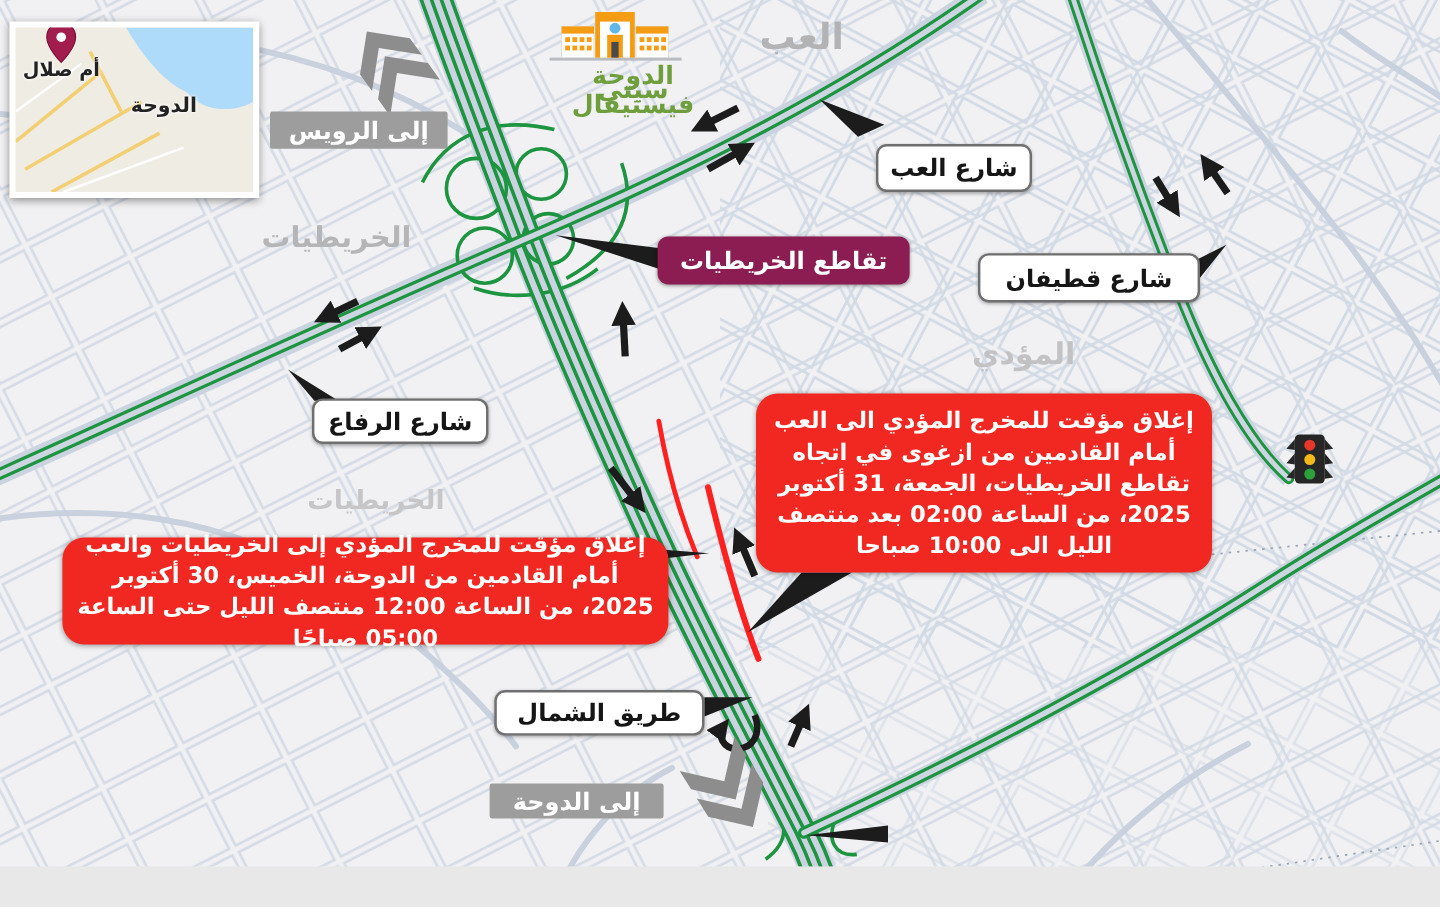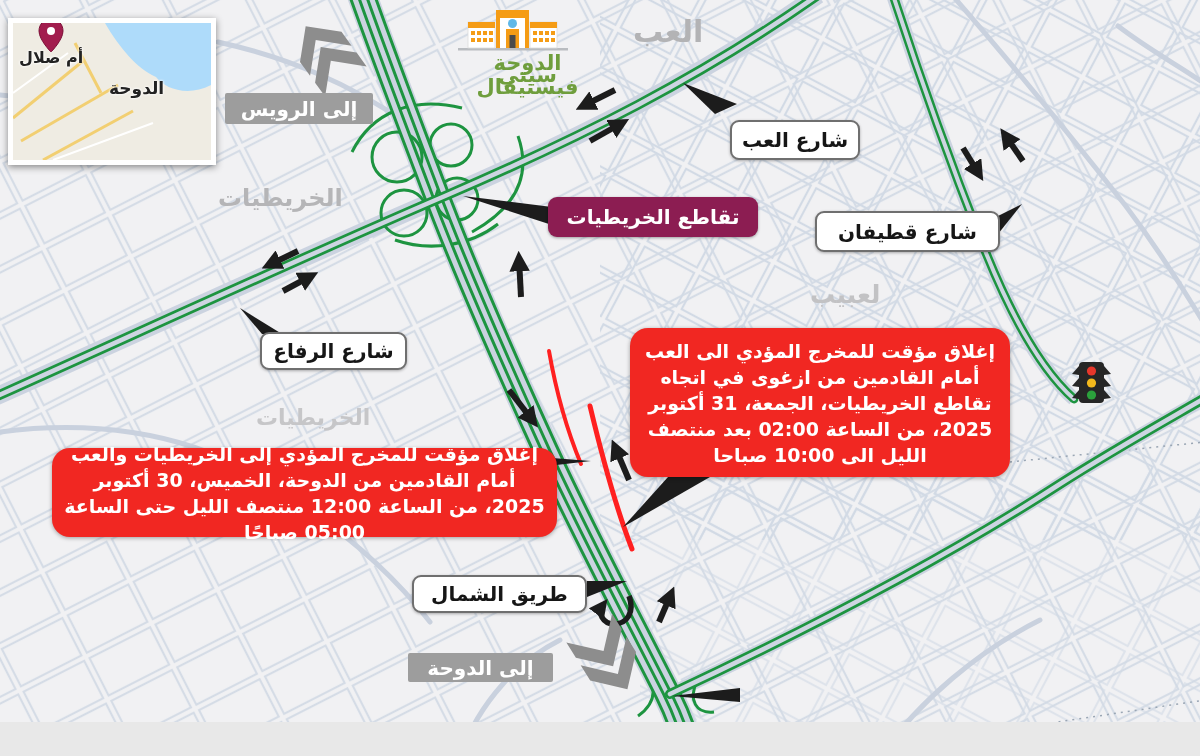--- a/index.html
+++ b/index.html
@@ -193,21 +193,21 @@
       <rect x="32" y="8" width="25" height="30" fill="#ffffff"></rect>
       <circle cx="44.5" cy="13.5" r="4.5" fill="#5fb8e8"></circle>
       <rect x="38" y="19" width="13" height="19" fill="#f59c15"></rect>
       <rect x="41.5" y="25" width="6" height="13" fill="#4a4a4a"></rect>
     </g>
   </svg>
 
   <div class="area" style="left:633px; top:14px; font-size:30px; color:#b3b3b5;">العب</div>
   <div class="area" style="left:218px; top:184px; font-size:24px; color:#b5b5b7;">الخريطيات</div>
   <div class="area" style="left:256px; top:405px; font-size:22px; color:#c6c6c8;">الخريطيات</div>
-  <div class="area" style="left:810px; top:280px; font-size:25px; color:#c2c2c4;">لعبيب</div>
+  <div class="area" style="left:810px; top:280px; font-size:25px; color:#c2c2c4;">المؤدي</div>
 
   <div class="fc-text" style="left:440px; top:51px; width:175px; font-size:21px;">الدوحة فيستيفال</div>
   <div class="fc-text" style="left:440px; top:63px; width:175px; font-size:21px;">سيتي</div>
 
   <div class="lbl lbl-gray" style="left:225px; top:93px; width:148px; height:31px;">إلى الرويس</div>
   <div class="lbl lbl-gray" style="left:408px; top:653px; width:145px; height:29px;">إلى الدوحة</div>
 
   <div class="lbl lbl-white" style="left:730px; top:104px; width:130px; height:40px;margin-top:16px;">شارع العب</div>
   <div class="lbl lbl-white" style="left:815px; top:211px; width:185px; height:41px;">شارع قطيفان</div>
   <div class="lbl lbl-white" style="left:260px; top:332px; width:147px; height:38px;">شارع الرفاع</div>

